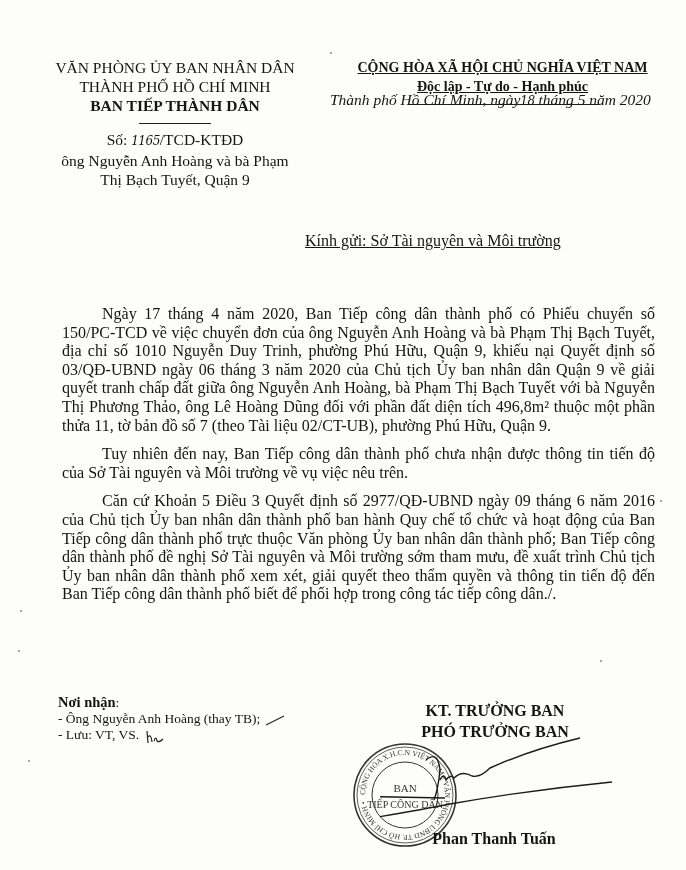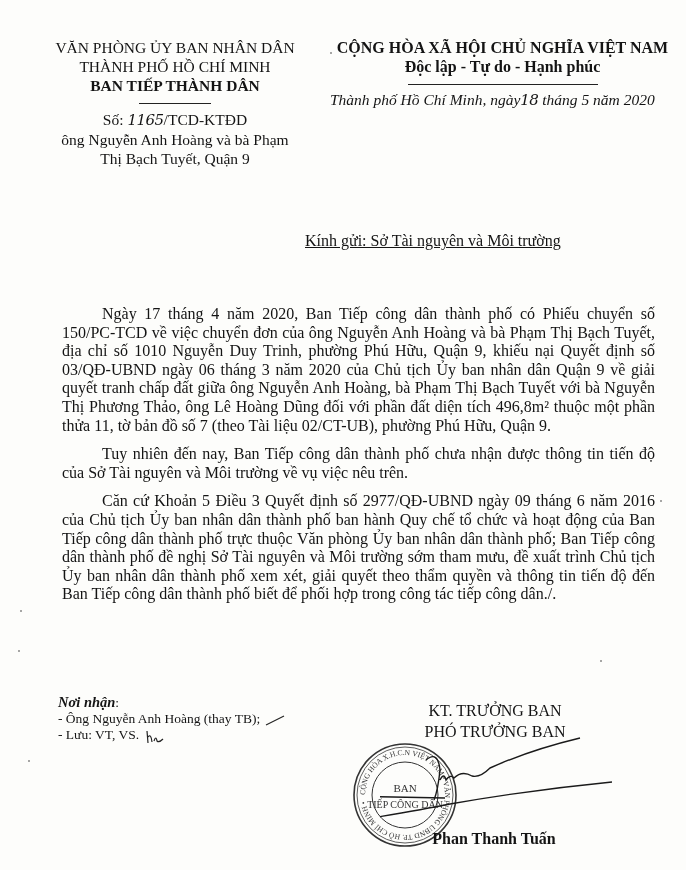--- a/index.html
+++ b/index.html
@@ -4,34 +4,34 @@
 <style>
   html, body { margin: 0; padding: 0; }
   body {
     width: 686px; height: 870px; overflow: hidden;
     background: #fdfdfb;
     font-family: "Liberation Serif", "DejaVu Serif", serif;
     color: #141414;
     position: relative;
   }
   .abs { position: absolute; }
-  .center { text-align: center; }
+  .center { text-align: center; margin-top: 20px; }
   .hdr-left { left: 30px; top: 38px; width: 290px; font-size: 15.5px; line-height: 19px; }
-  .hdr-right { left: 325px; top: 38px; width: 355px; font-size: 16px; line-height: 19px; }
+  .hdr-right { left: 325px; top: 38px; width: 355px; font-size: 14px; line-height: 19px; text-decoration: underline; }
   .bold { font-weight: bold; }
   .rule { height: 1px; background: #222; margin: 8px auto 6px; }
   .subject { font-size: 15.5px; line-height: 19px; }
   .date { left: 330px; top: 91px; width: 356px; font-size: 15.5px; font-style: italic; white-space: nowrap; }
-  .hand { font-family: "DejaVu Serif", serif; font-style: italic; font-size: 15px; letter-spacing: -0.5px; }
+  .hand { font-family: "DejaVu Serif", serif; font-style: italic; font-size: 12px; letter-spacing: -0.5px; }
   .greeting { left: 305px; top: 232px; font-size: 16px; text-decoration: underline; }
   .body-text { left: 62px; top: 305px; width: 593px; font-size: 16px; line-height: 18.6px; text-align: justify; }
   .body-text p { margin: 0 0 10px 0; text-indent: 40px; }
   .recipients { left: 58px; top: 694px; font-size: 13.5px; line-height: 16px; }
-  .recipients .title { font-style: italic; font-weight: bold; font-size: 14.5px; }
-  .sign { left: 400px; top: 700px; width: 190px; font-size: 16px; font-weight: normal; line-height: 21px; text-align: center; }
+  .recipients .title { font-weight: bold; font-size: 14.5px; }
+  .sign { left: 400px; top: 700px; width: 190px; font-size: 16px; font-weight: bold; line-height: 21px; text-align: center; }
   .signer { left: 409px; top: 830px; width: 170px; font-size: 16px; font-weight: bold; text-align: center; }
   .stamp {
     left: 352px; top: 742px; width: 106px; height: 106px;
   }
   .speck { position:absolute; width:2px; height:2px; background:#888; border-radius:50%; }
 </style>
 </head>
 <body>
 
 <div class="abs hdr-left center">

